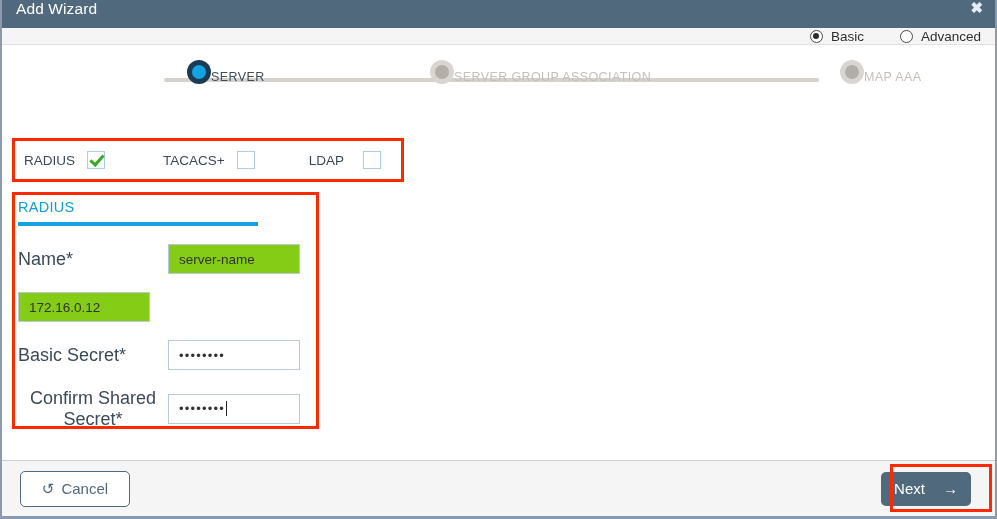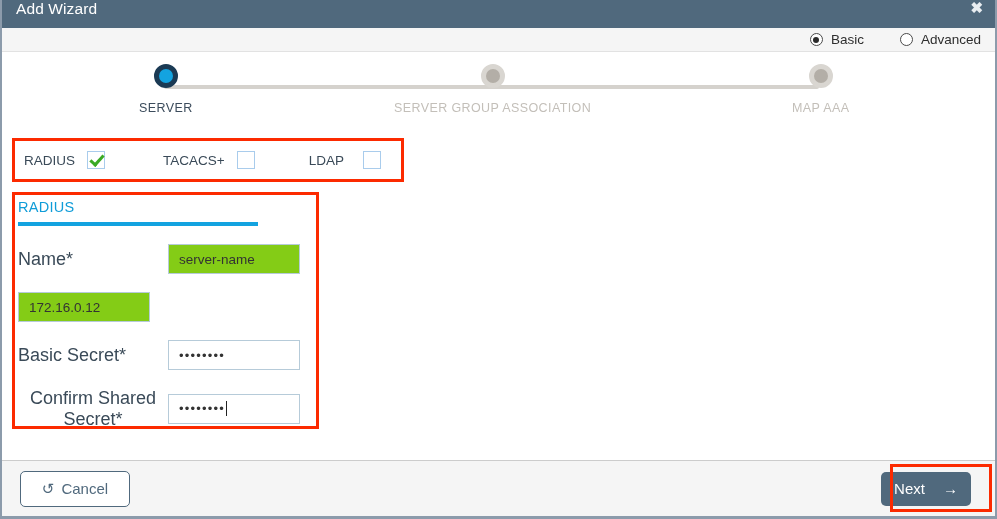--- a/index.html
+++ b/index.html
@@ -42,21 +42,21 @@
     color: #e8edf1;
     font-size: 15px;
     font-weight: bold;
     line-height: 1;
     cursor: pointer;
     user-select: none;
   }
 
   
   .modebar {
-    height: 24px;
+    height: 17px;
     background: #f5f5f5;
     border-bottom: 1px solid #e2e2e2;
     display: flex;
     align-items: center;
     justify-content: flex-end;
     padding-right: 14px;
     box-sizing: border-box;
   }
   .radio-option {
     display: flex;
@@ -104,23 +104,23 @@
     left: 162px;
     right: 176px;
     height: 4px;
     background: #d5d2cd;
     border-radius: 2px;
   }
   .step {
     position: absolute;
     top: 0;
     display: flex;
-    flex-direction: column;
-    align-items: center;
-    cursor: pointer;
+    align-items: flex-end;
+    cursor: pointer;
+    margin-left: 48px;
   }
   .step-dot {
     width: 24px;
     height: 24px;
     border-radius: 50%;
     box-sizing: border-box;
     position: relative;
     z-index: 2;
   }
   .step.active .step-dot {
@@ -361,21 +361,21 @@
   </div>
 
   <div class="stepper">
     <div class="stepper-track"></div>
 
     <div class="step active" style="left: 137px;">
       <span class="step-dot"></span>
       <span class="step-label">SERVER</span>
     </div>
 
-    <div class="step inactive" style="left: 392px;">
+    <div class="step inactive" style="left: 380px;">
       <span class="step-dot"></span>
       <span class="step-label">SERVER GROUP ASSOCIATION</span>
     </div>
 
     <div class="step inactive" style="left: 790px;">
       <span class="step-dot"></span>
       <span class="step-label">MAP AAA</span>
     </div>
   </div>
 

